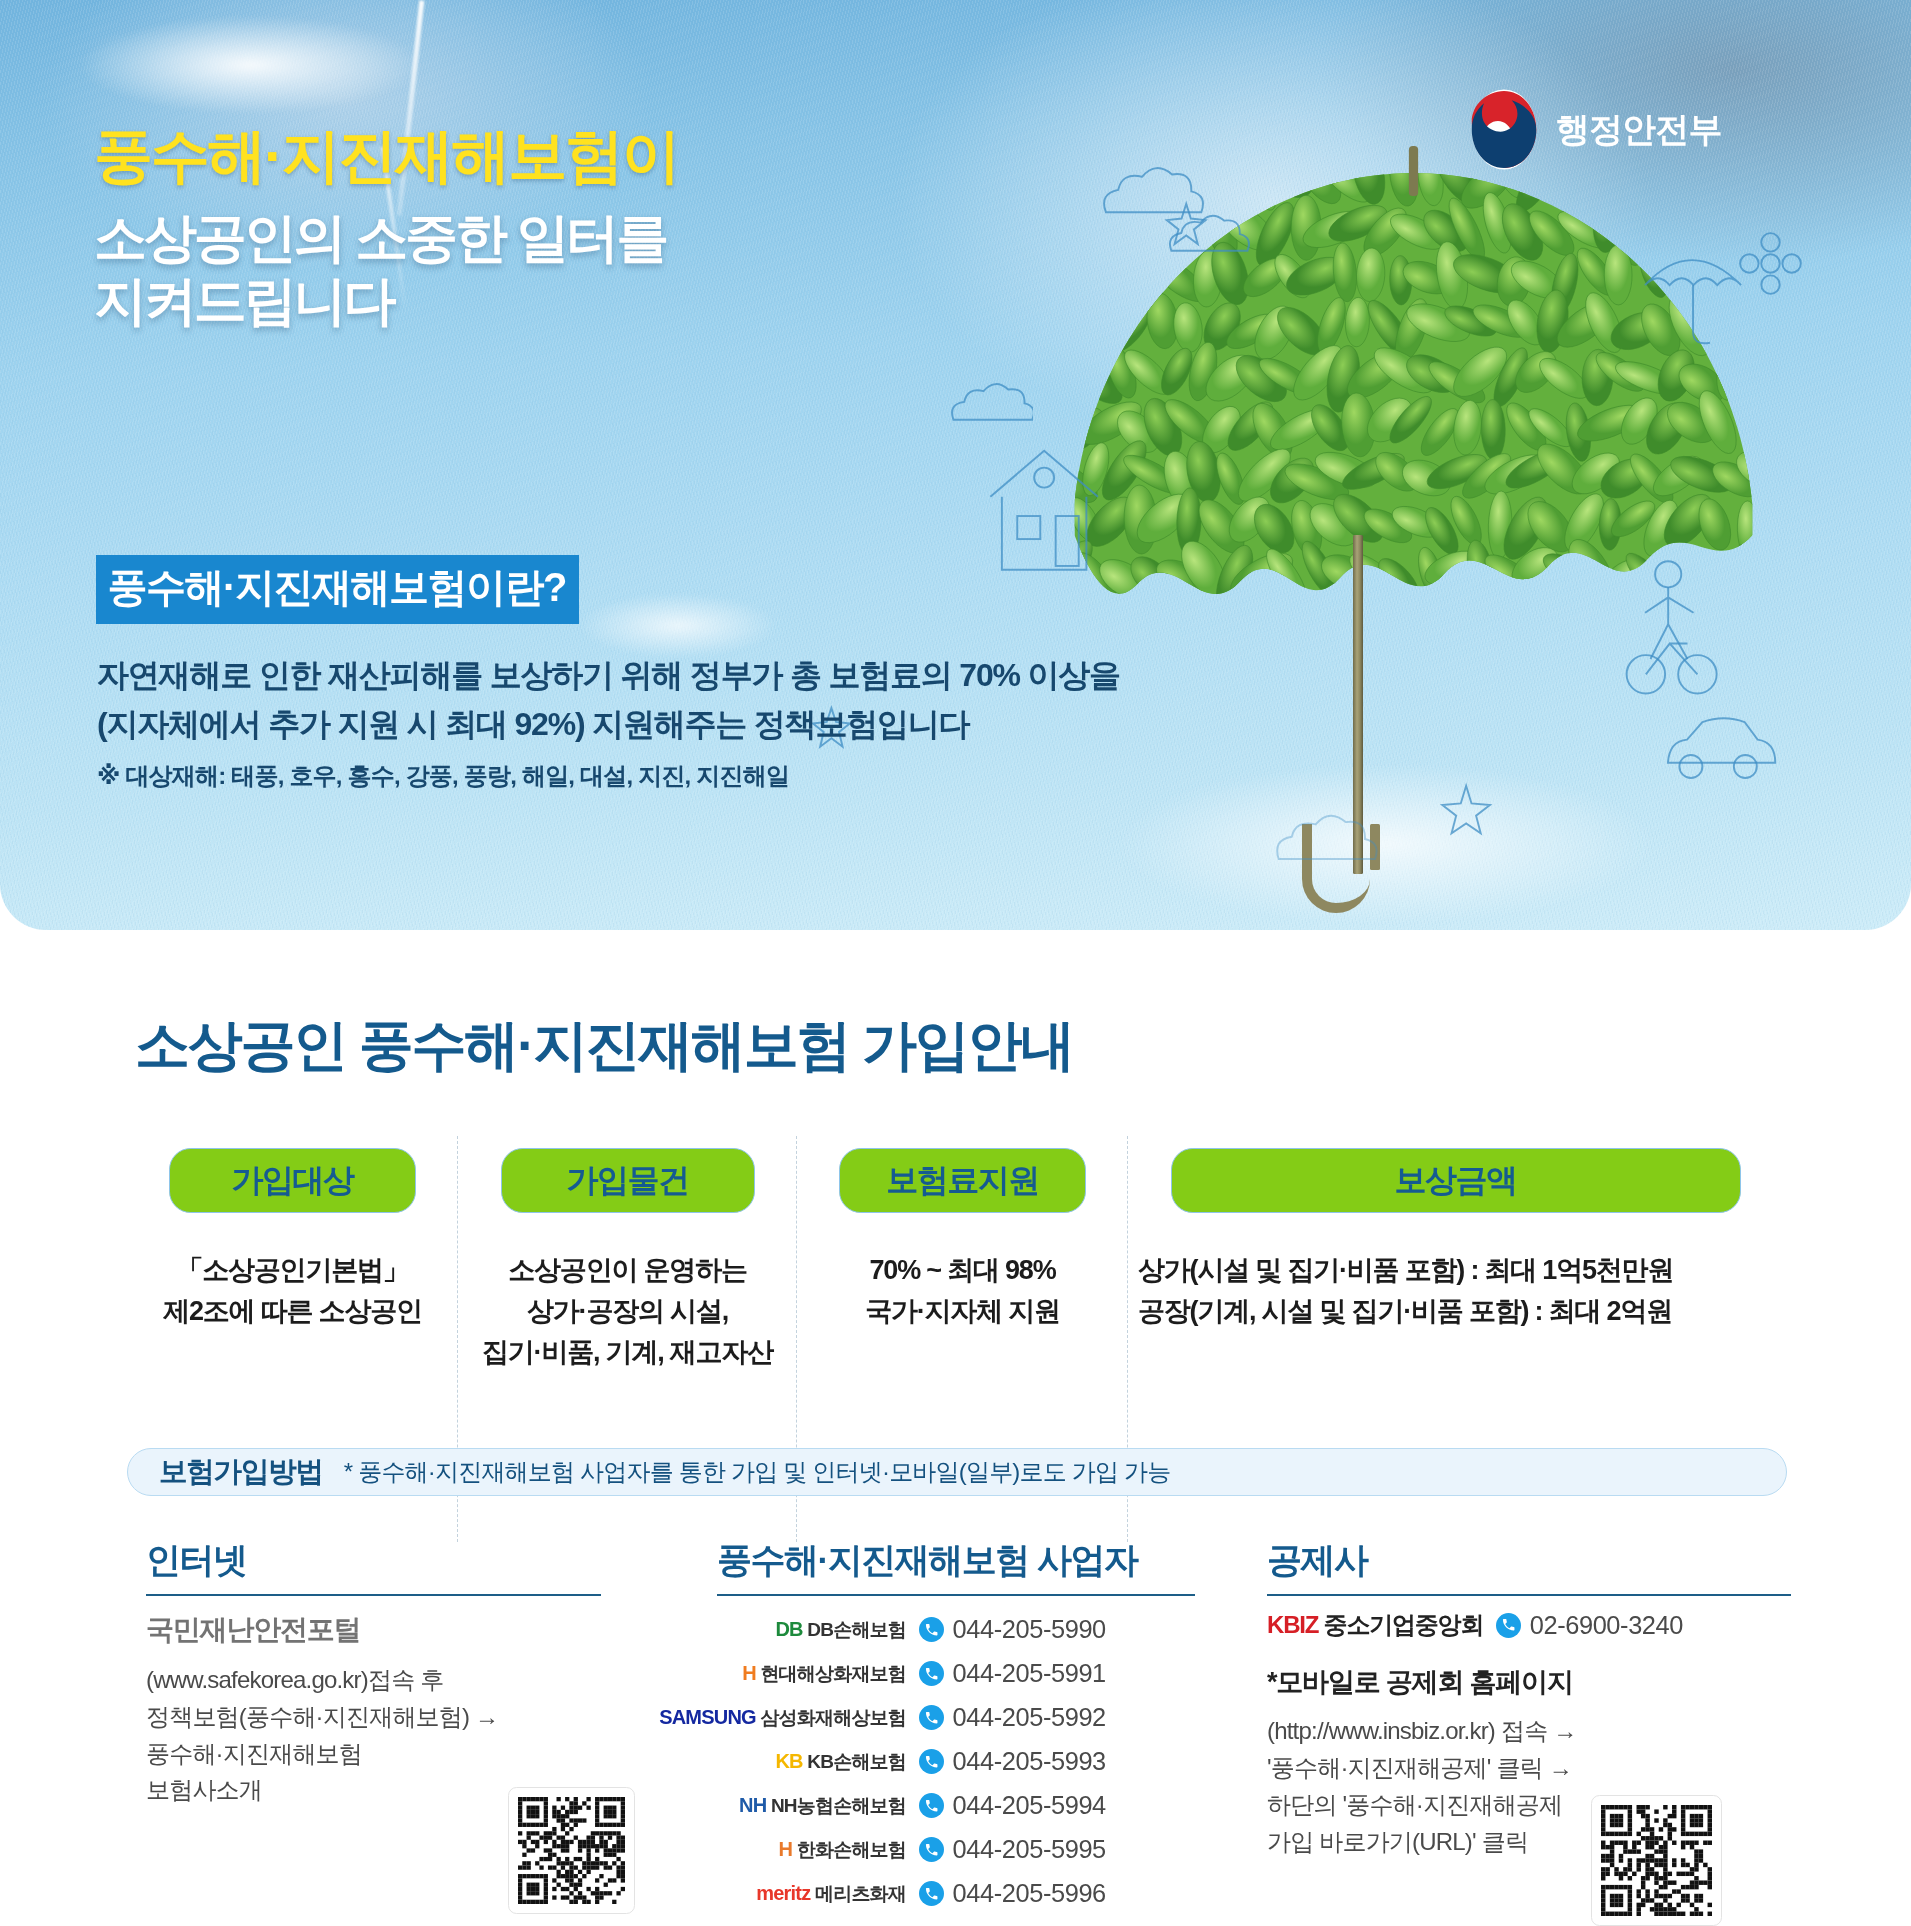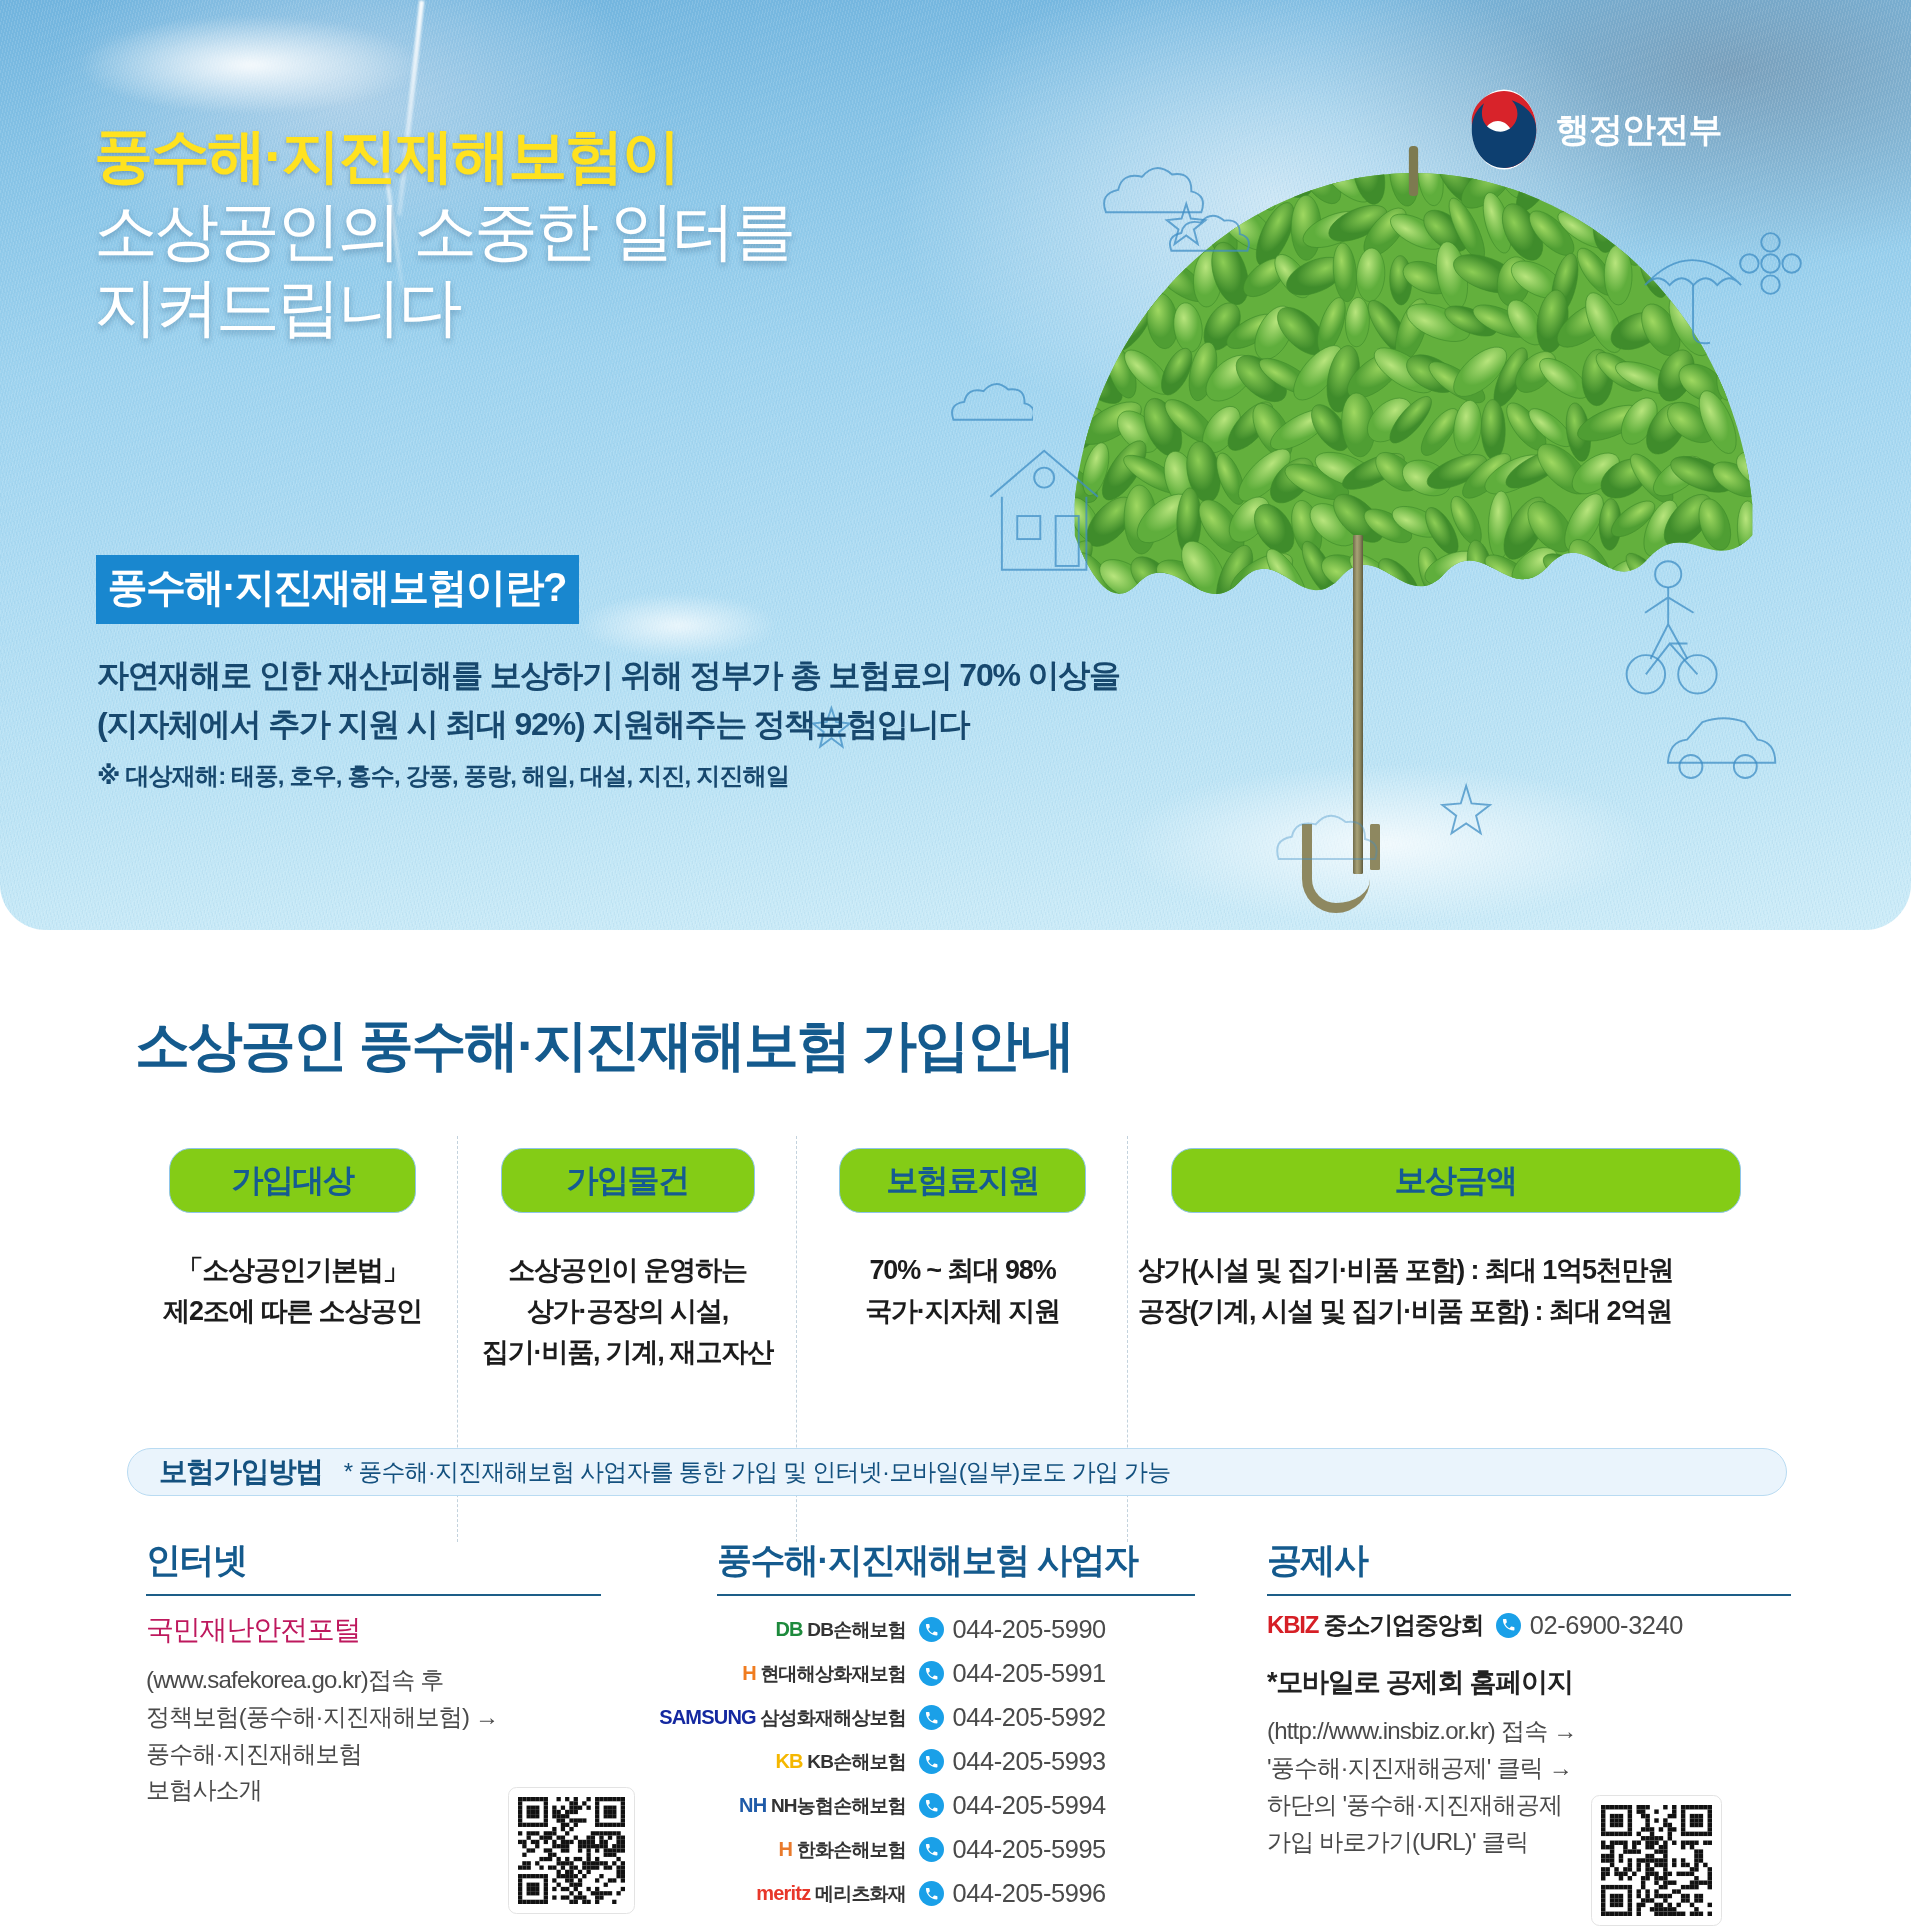--- a/index.html
+++ b/index.html
@@ -67,23 +67,23 @@
   }
 
   
   .headline-wrap { position: absolute; left: 94px; top: 127px; }
   .hl-yellow {
     font-size: 59px; font-weight: 800; color: #ffe21f;
     letter-spacing: -2.3px; line-height: 1.0;
     text-shadow: 0 2.3px 4.6px rgba(20,60,95,0.30);
   }
   .hl-white {
-    font-size: 64px; font-weight: 400; color: #ffffff;
+    font-size: 53px; font-weight: 700; color: #ffffff;
     letter-spacing: -3.1px; line-height: 1.18;
-    margin-top: 8px;
+    margin-top: 21px;
     text-shadow: 0 3.1px 6.2px rgba(20,60,95,0.32);
   }
   .hl-white div { white-space: nowrap; }
 
   .whatis-badge {
     position: absolute; left: 96px; top: 555px;
     background: #1987cf;
     color: #ffffff;
     font-size: 40px; font-weight: 800;
     letter-spacing: -1.5px;
@@ -185,21 +185,21 @@
   }
 
   
   .chan { position: absolute; top: 1537px; }
   .chan-title {
     font-size: 35px; font-weight: 800; color: #145a8d;
     letter-spacing: -1.5px; margin-bottom: 10px;
   }
   .chan-rule { border-bottom: 2.7px solid #1d5e88; width: 100%; }
   .chan-sub {
-    font-size: 28px; font-weight: 400; color: #be185d;
+    font-size: 28px; font-weight: 700; color: #737373;
     letter-spacing: -1.2px; margin-top: 14.6px;
   }
   .chan-body {
     font-size: 24px; font-weight: 400; color: #4a4a4a;
     letter-spacing: -0.8px; line-height: 1.54; margin-top: 13px;
   }
   .chan-body div { white-space: nowrap; }
 
   #chan-internet { left: 146px; width: 455px; }
   #chan-insurers { left: 717px; width: 478px; }

